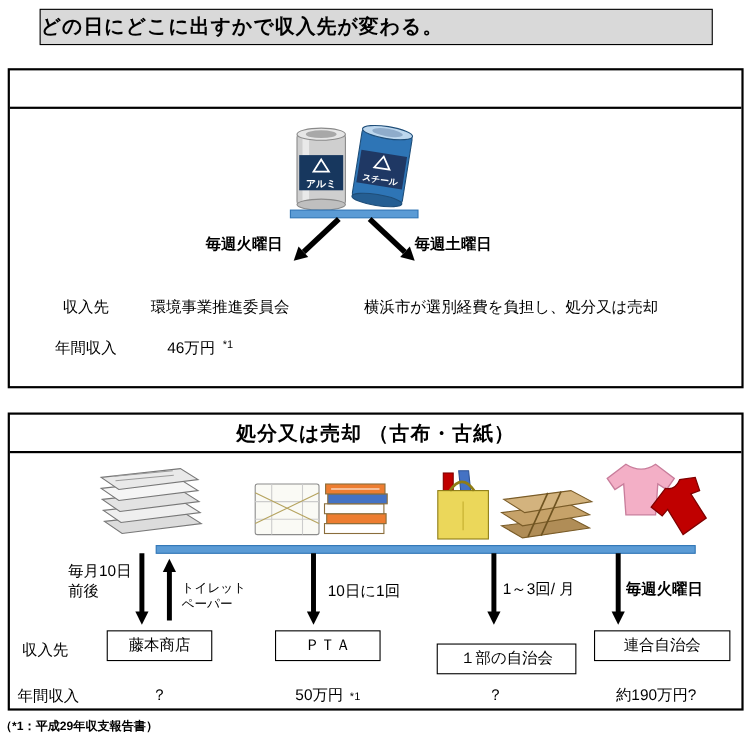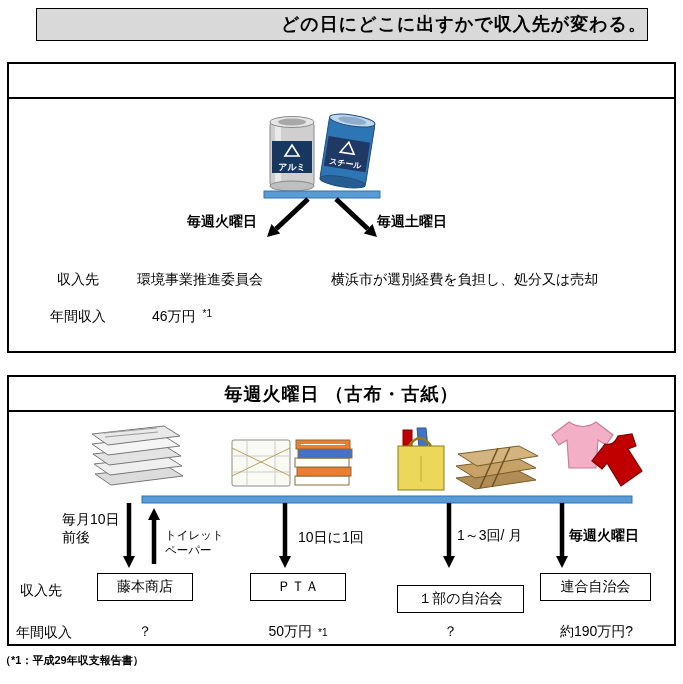--- a/index.html
+++ b/index.html
@@ -1,19 +1,19 @@
 <!DOCTYPE html>
 <html><head>
 <meta charset="utf-8">
 <style>
   * { margin:0; padding:0; box-sizing:border-box; }
   body { font-family:"Liberation Sans","DejaVu Sans",sans-serif; background:#fff; color:#000; }
   .canvas { position:relative; width:683px; height:684px; background:#fff; overflow:hidden; }
   .top-title { position:absolute; left:36px; top:8px; width:612px; height:33px; background:#D9D9D9;
-               border:1px solid #000; font-size:18px; font-weight:bold; text-align:right;
+               border:1px solid #000; font-size:18px; font-weight:bold; text-align:left;
                line-height:31px; letter-spacing:1px; }
   .box { position:absolute; left:7px; width:669px; background:#fff; border:2px solid #000; }
   .sec1 { top:62px; height:291px; }
   .sec2 { top:375px; height:271px; }
   .sec-title { position:absolute; top:5px; left:0; width:100%; text-align:center; font-size:18px;
                font-weight:bold; letter-spacing:1px; }
   .sec-divider { position:absolute; top:33px; left:0; width:100%; border-top:2px solid #000; }
   .art { position:absolute; left:0; }
   .lbl { position:absolute; font-size:14px; line-height:1.3; white-space:pre-line; }
   .bold { font-weight:bold; }
@@ -81,21 +81,21 @@
     <div class="lbl" style="left:322px;top:206px">横浜市が選別経費を負担し、処分又は売却</div>
 
     <div class="lbl" style="left:41px;top:243px">年間収入</div>
     <div class="lbl flexv" style="left:143px;top:243px">
       <span>46万円</span>
       <span class="note">*1</span>
     </div>
   </section>
 
   <section class="box sec2">
-    <div class="sec-title">毎週火曜日 （古布・古紙）</div>
+    <div class="sec-title">処分又は売却 （古布・古紙）</div>
     <div class="sec-divider"></div>
 
     <svg class="art" style="top:35px" width="667" height="200" viewBox="0 0 667 200">
 
       <g>
         <polygon points="86,62 158,54 174,64 102,73" fill="#dcdcdc" stroke="#777"></polygon>
         <polygon points="85,52 157,44 173,54 101,63" fill="#efefef" stroke="#777"></polygon>
         <polygon points="84,42 156,34 172,44 100,53" fill="#e3e3e3" stroke="#777"></polygon>
         <polygon points="83,32 155,24 171,34 99,43" fill="#f5f5f5" stroke="#777"></polygon>
         <polygon points="83,22 155,14 171,24 99,33" fill="#e9e9e9" stroke="#777"></polygon>
@@ -179,21 +179,21 @@
 
     <div class="vbox" style="left:88px;top:196px;width:96px">
       <span>藤本商店</span>
     </div>
     <div class="vbox" style="left:241px;top:196px;width:96px">
       <span>ＰＴＡ</span>
     </div>
     <div class="vbox" style="left:388px;top:208px;width:127px">
       <span>１部の自治会</span>
     </div>
-    <div class="vbox" style="left:531px;top:196px;width:111px">
+    <div class="vbox" style="left:531px;top:196px;width:124px">
       <span>連合自治会</span>
     </div>
 
     <div class="lbl" style="left:7px;top:246px">年間収入</div>
     <div class="annual" style="left:88px;top:246px;width:96px">
       <span>？</span>
     </div>
     <div class="annual" style="left:241px;top:246px;width:96px">
       <span>50万円</span>
       <span class="note">*1</span>

